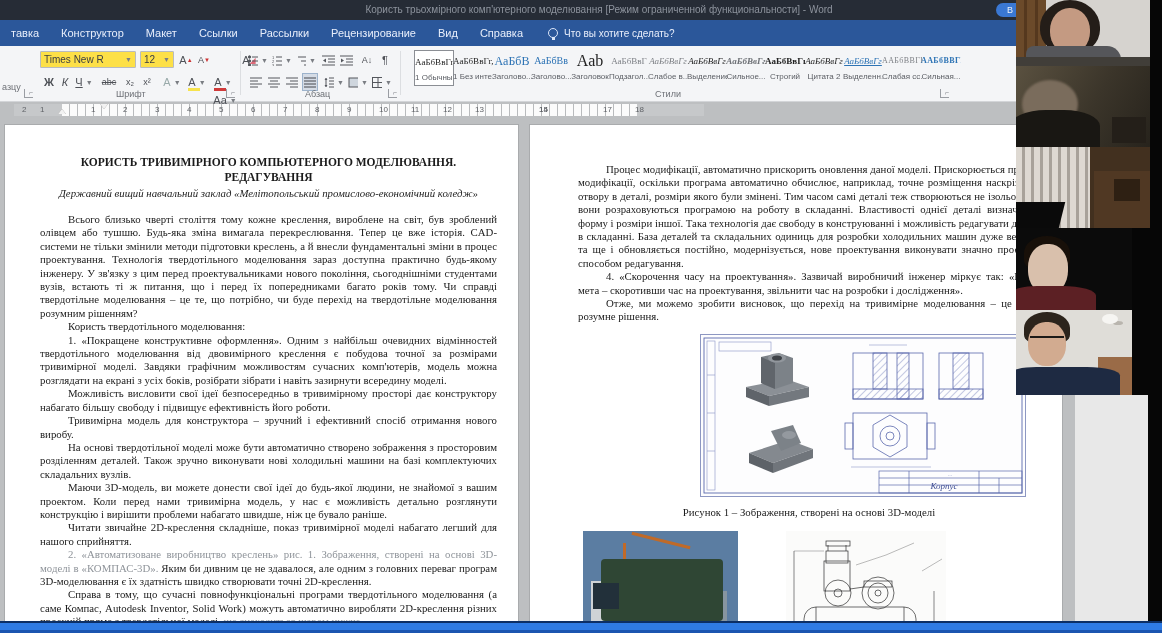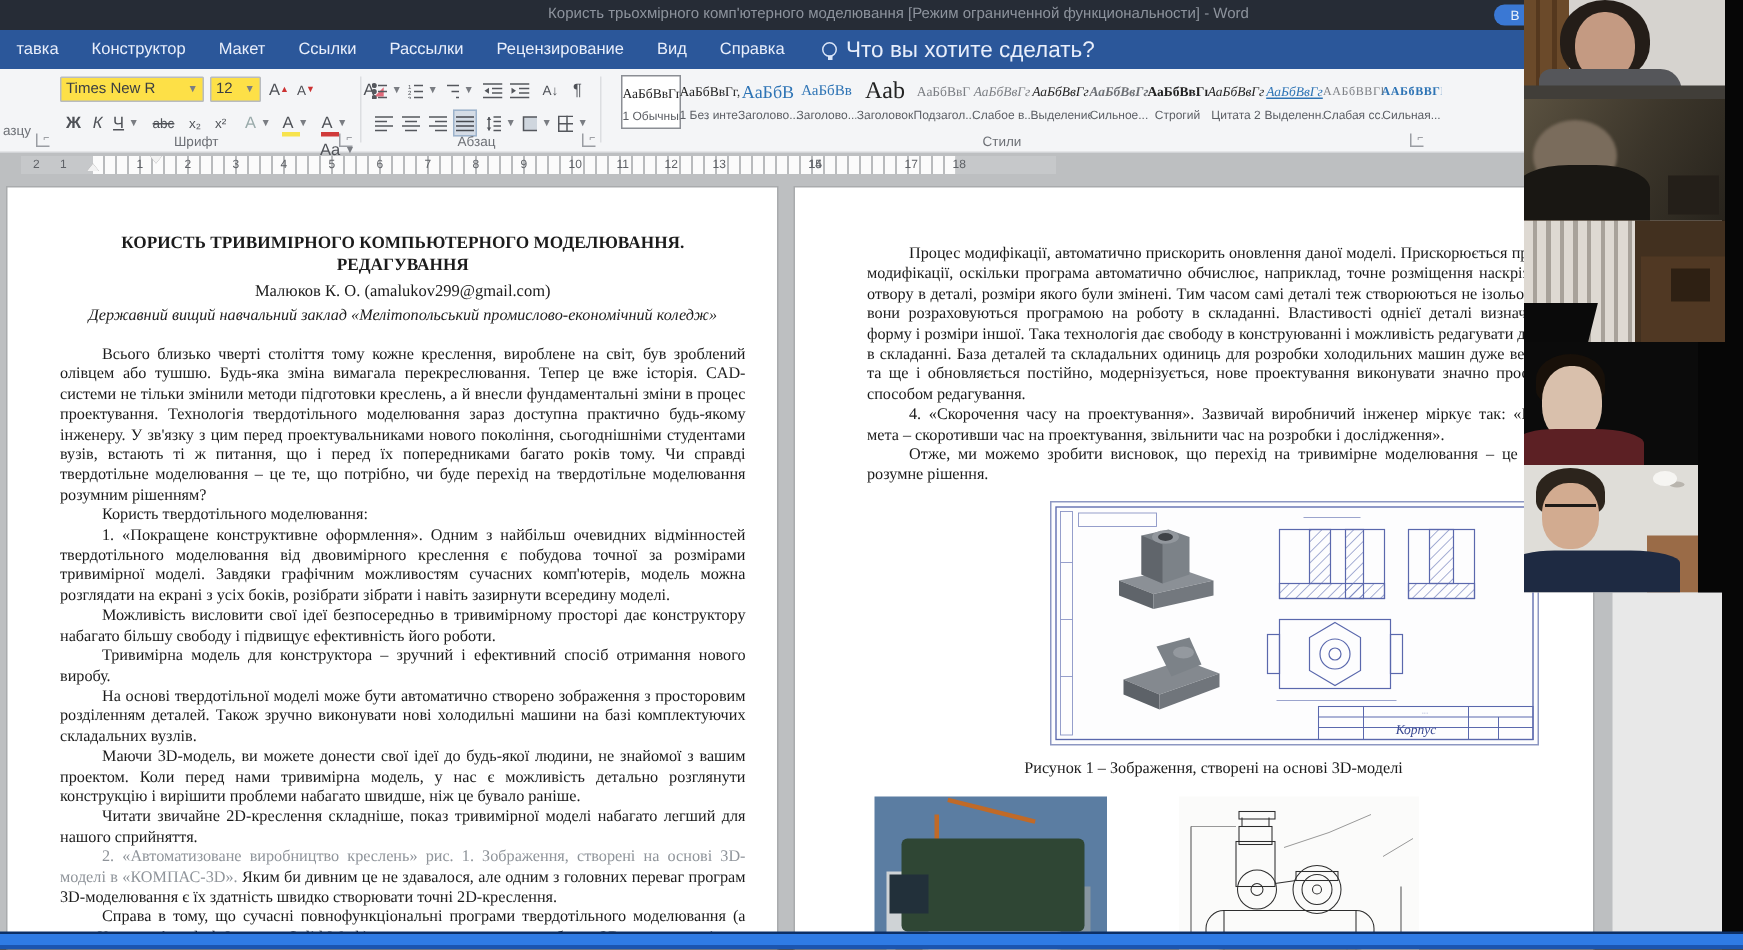--- a/index.html
+++ b/index.html
@@ -11,21 +11,21 @@
   
   .titlebar { left:0; top:0; width:1162px; height:20px; background:#262c36;padding-left:36px; }
   .titlebar .ttl { width:100%; text-align:center; line-height:20px; font-size:10px; color:#8d939d;
                    white-space:nowrap; overflow:hidden; }
   .badge { left:996px; top:3px; width:28px; height:14px; background:#3a78d4; border-radius:7px;
            color:#eaf1fb; font-size:9px; text-align:center; line-height:14px; }
 
   
   .tabrow { left:0; top:20px; width:1162px; height:26px; background:#2b579a; display:flex; align-items:center; }
   .tab { color:#e8eefb; font-size:11px; padding:0 11px; line-height:26px; white-space:nowrap; cursor:default; }
-  .tellme { display:flex; align-items:center; color:#e8eefb; font-size:15px; padding-left:14px;text-align:center; }
+  .tellme { display:flex; align-items:center; color:#e8eefb; font-size:10px; padding-left:14px;text-align:center; }
   .bulb { width:10px; height:10px; border:1.3px solid #d9e4f7; border-radius:50%; position:relative; margin-right:6px; }
   .bulb::after { content:""; position:absolute; left:2.5px; top:8px; width:3px; height:3px; background:#d9e4f7; }
 
   
   .ribbon { left:0; top:46px; width:1162px; height:56px; background:#f4f5f7; border-bottom:1px solid #d3d5d8; }
   .rdiv { position:absolute; top:5px; width:1px; height:44px; background:#dcdee1; }
   .ctrl { position:absolute; display:flex; align-items:center; justify-content:center;
           font-size:11px; color:#54575d; height:18px; }
   .box { border:1px solid #b8bbbf; background:#fde047; border-radius:1px; font-size:10px; color:#3a3d42;
          padding:0 3px; display:flex; align-items:center; justify-content:space-between; height:17px; }
@@ -445,21 +445,20 @@
         <span class="rnum" style="left: 589px;">17</span>
         <span class="rnum" style="left: 621px;">18</span>
       </div>
     <div class="rmark rm-first"></div>
     <div class="rmark rm-hang"></div>
   </div>
 
   <div class="abs page page-left doc">
     <div class="doc-title">КОРИСТЬ ТРИВИМІРНОГО КОМПЬЮТЕРНОГО МОДЕЛЮВАННЯ.</div>
     <div class="doc-title">РЕДАГУВАННЯ</div>
-    <div class="doc-author">Малюков К. О. (amalukov299@gmail.com)</div>
     <div class="doc-affil">Державний вищий навчальний заклад «Мелітопольський промислово-економічний коледж»</div>
     <div id="lp-paras">
         <p class="bp">Всього близько чверті століття тому кожне креслення, вироблене на світ, був зроблений олівцем або тушшю. Будь-яка зміна вимагала перекреслювання. Тепер це вже історія. CAD-системи не тільки змінили методи підготовки креслень, а й внесли фундаментальні зміни в процес проектування. Технологія твердотільного моделювання зараз доступна практично будь-якому інженеру. У зв'язку з цим перед проектувальниками нового покоління, сьогоднішніми студентами вузів, встають ті ж питання, що і перед їх попередниками багато років тому. Чи справді твердотільне моделювання – це те, що потрібно, чи буде перехід на твердотільне моделювання розумним рішенням?</p>
         <p class="bp">Користь твердотільного моделювання:</p>
         <p class="bp">1. «Покращене конструктивне оформлення». Одним з найбільш очевидних відмінностей твердотільного моделювання від двовимірного креслення є побудова точної за розмірами тривимірної моделі. Завдяки графічним можливостям сучасних комп'ютерів, модель можна розглядати на екрані з усіх боків, розібрати зібрати і навіть зазирнути всередину моделі.</p>
         <p class="bp">Можливість висловити свої ідеї безпосередньо в тривимірному просторі дає конструктору набагато більшу свободу і підвищує ефективність його роботи.</p>
         <p class="bp">Тривимірна модель для конструктора – зручний і ефективний спосіб отримання нового виробу.</p>
         <p class="bp">На основі твердотільної моделі може бути автоматично створено зображення з просторовим розділенням деталей. Також зручно виконувати нові холодильні машини на базі комплектуючих складальних вузлів.</p>
         <p class="bp">Маючи 3D-модель, ви можете донести свої ідеї до будь-якої людини, не знайомої з вашим проектом. Коли перед нами тривимірна модель, у нас є можливість детально розглянути конструкцію і вирішити проблеми набагато швидше, ніж це бувало раніше.</p>
         <p class="bp">Читати звичайне 2D-креслення складніше, показ тривимірної моделі набагато легший для нашого сприйняття.</p>

